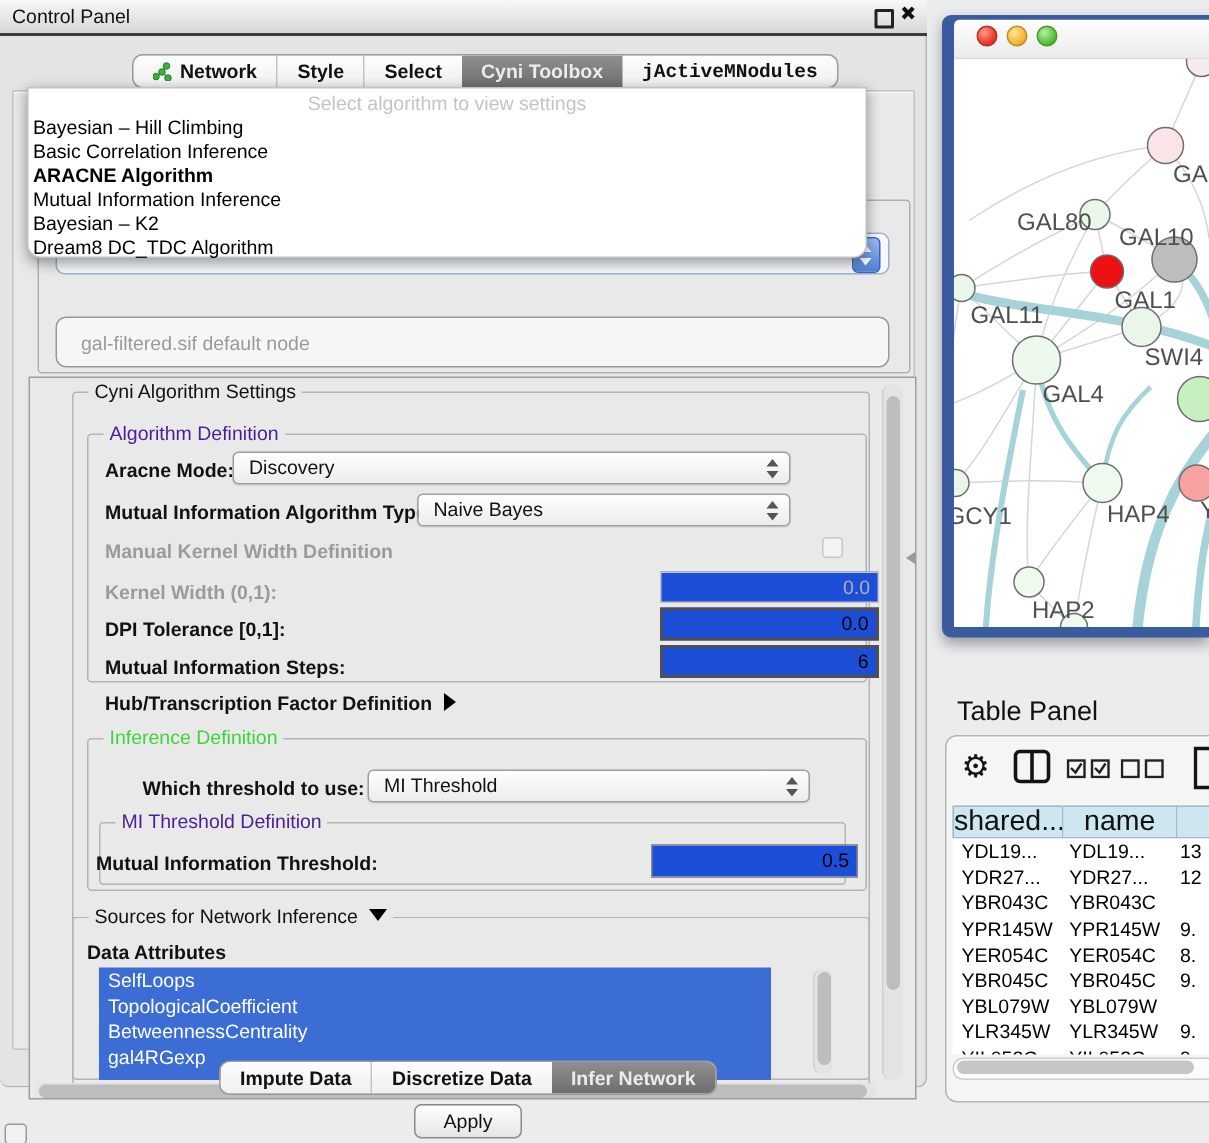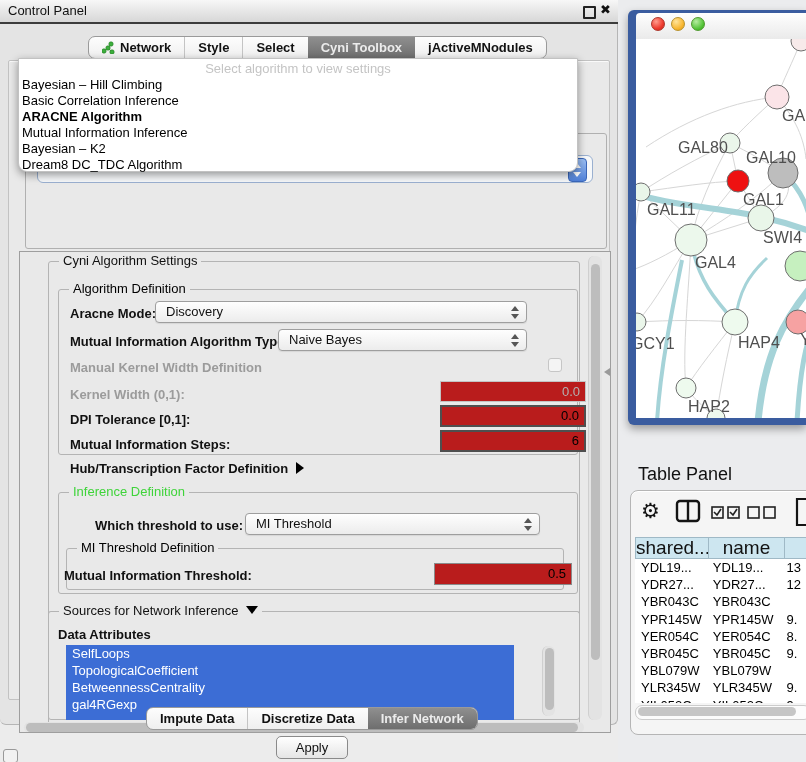--- a/index.html
+++ b/index.html
@@ -15,21 +15,21 @@
   .float-btn{position:absolute;left:583px;top:6px;width:9px;height:9px;border:2px solid #222;border-radius:1px;}
   .close-btn{position:absolute;left:600px;top:2px;font-size:13px;font-weight:bold;color:#111;font-family:"DejaVu Sans",sans-serif;}
 
   
   .tabstrip{position:absolute;display:flex;height:23px;border:1px solid #9a9a9a;border-radius:7px;
       background:linear-gradient(#fdfdfd,#efefef);overflow:hidden;box-sizing:border-box;}
   .tab{display:flex;align-items:center;gap:5px;padding:0 13px;font-size:13px;font-weight:600;color:#111;
       line-height:21px;border-left:1px solid #c4c4c4;}
   .tab:first-child{border-left:none;}
   .tab.sel{background:linear-gradient(#8f8f8f,#6e6e6e);color:#ececec;border-left:none;}
-  .tab.sel + .tab{border-left:none;}
+  .tab.sel + .tab{border-left:none;font-family:Liberation Mono, monospace;}
   .top-tabs{left:88px;top:36px;}
   .bottom-tabs{left:146px;top:707px;}
 
   
   .inner{position:absolute;left:8px;top:60px;width:602px;height:640px;background:#e9e9e9;
       border:1px solid #c2c2c2;border-radius:2px;box-shadow:inset 0 1px 0 #fafafa;box-sizing:border-box;}
 
   
   .bg-fieldset{position:absolute;left:16px;top:72px;width:582px;height:116px;border:1px solid #b0b0b0;border-radius:3px;box-sizing:border-box;}
   .bg-combo1{position:absolute;left:28px;top:94px;width:556px;height:28px;border:1px solid #9ab0d0;border-radius:6px;background:#f6f8fa;box-sizing:border-box;}
@@ -46,31 +46,31 @@
   .dd-hint{height:17px;line-height:17px;text-align:center;color:#c4c4c4;margin-top:1px;}
   .dd-item{height:16px;line-height:16px;padding-left:3px;color:#000;}
   .dd-item.bold{font-weight:bold;}
 
   
   .scrollc{position:absolute;left:10px;top:190px;width:592px;height:482px;background:#e9e9e9;
       border:1px solid #9e9e9e;overflow:hidden;box-sizing:border-box;}
   .fs{position:absolute;border:1px solid #b4b4b4;border-radius:3px;box-sizing:border-box;}
   .legend{position:absolute;top:-9px;left:10px;background:#e9e9e9;padding:0 4px;font-size:13px;white-space:nowrap;}
   .legend.black{color:#111;}
-  .legend.blue{color:#000000;}
+  .legend.blue{color:#4c1d95;}
   .legend.green{color:#3fd43a;}
   .lbl{position:absolute;font-size:13px;font-weight:bold;color:#111;white-space:nowrap;}
   .lbl.dis{color:#9b9b9b;}
   .combo{position:absolute;height:22px;border:1px solid #9e9e9e;border-radius:4px;
       background:linear-gradient(#fefefe,#ececec);line-height:20px;padding-left:10px;box-sizing:border-box;
       box-shadow:0 1px 1px rgba(0,0,0,.08);}
   .stp{position:absolute;right:6px;top:3px;width:9px;height:15px;}
   .stp .up{position:absolute;left:0;top:1px;width:0;height:0;border-left:4px solid transparent;border-right:4px solid transparent;border-bottom:5px solid #555;}
   .stp .dn{position:absolute;left:0;bottom:1px;width:0;height:0;border-left:4px solid transparent;border-right:4px solid transparent;border-top:5px solid #555;}
-  .tf{position:absolute;background:#b91c1c;text-align:right;padding-right:5px;box-sizing:border-box;}
+  .tf{position:absolute;background:#1d4ed8;text-align:right;padding-right:5px;box-sizing:border-box;}
   .tf.dis{border:1px solid #c3c3c3;color:#b2b2b2;line-height:19px;}
   .tf.strong{border:2px solid #4f4f4f;color:#000;line-height:18px;}
   .tf.normal{border:1px solid #8a8a8a;color:#000;line-height:20px;}
   .checkbox{position:absolute;width:14px;height:14px;border:1px solid #c6c6c6;border-radius:3px;background:#f4f4f4;box-sizing:border-box;}
   .tri-right{display:inline-block;width:0;height:0;border-top:6px solid transparent;border-bottom:6px solid transparent;
       border-left:8px solid #000;margin-left:8px;vertical-align:-1px;}
   .tri-down{display:inline-block;width:0;height:0;border-left:6px solid transparent;border-right:6px solid transparent;
       border-top:8px solid #000;margin-left:7px;vertical-align:1px;}
   .attrlist{position:absolute;background:#3c6dd5;overflow:hidden;}
   .attr-item{height:17px;line-height:17px;color:#fff;padding-left:6px;font-size:13px;white-space:nowrap;}
@@ -157,20 +157,21 @@
 
     <div class="inner">
 
       <div class="bg-fieldset"></div>
       <div class="bg-combo1">
         <span class="blue-stp">
             <span class="up"></span>
             <span class="dn"></span>
           </span>
       </div>
+      <div class="bg-combo2">gal-filtered.sif default node</div>
 
       <div class="scrollc">
         <div class="fs" style="left:28px;top:9px;width:532px;height:459px;">
           <span class="legend black">Cyni Algorithm Settings</span>
         </div>
 
         <div class="fs" style="left:38px;top:37px;width:520px;height:166px;">
           <span class="legend blue">Algorithm Definition</span>
         </div>
         <span class="lbl" style="left:50px;top:54px;">Aracne Mode:</span>

